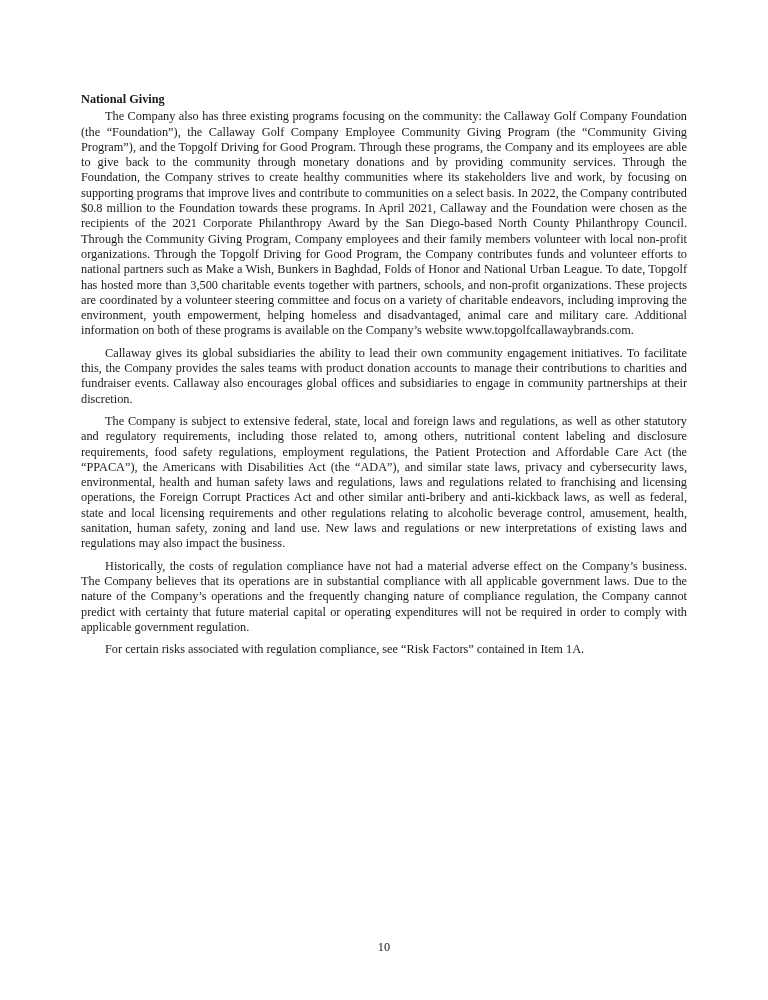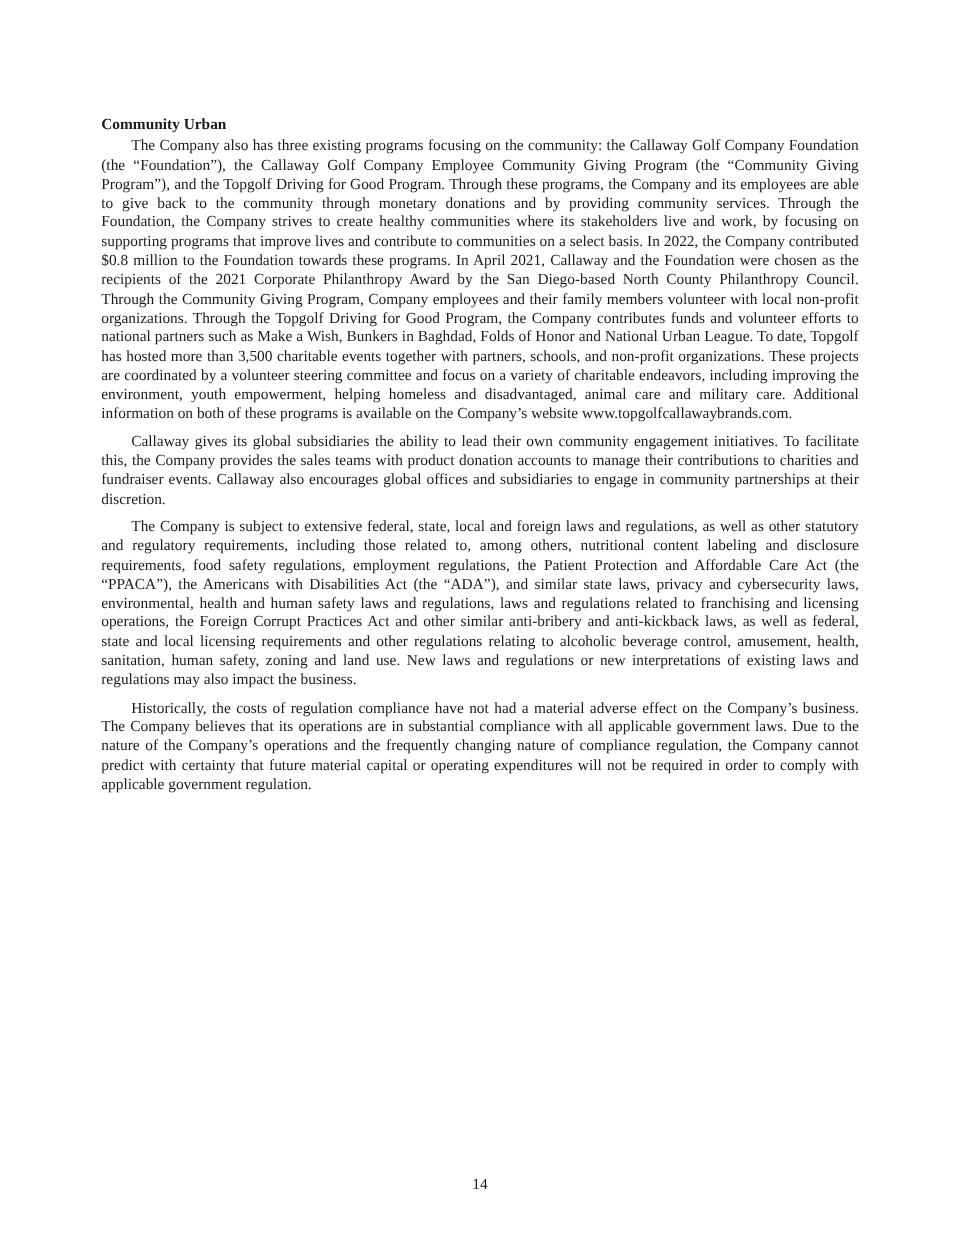--- a/index.html
+++ b/index.html
@@ -15,23 +15,24 @@
   .page-number {
     position: absolute; left: 0; width: 768px; top: 940px; text-align: center;
     font-family: "Liberation Serif", "DejaVu Serif", serif; font-size: 12.3px; color: #1a1a1a;
   }
 </style>
 </head>
 <body>
 
 <div class="page">
   <section>
-    <div class="sub-heading">Community Urban</div>
+    <div class="sub-heading">National Giving</div>
     <p class="body">The Company also has three existing programs focusing on the community: the Callaway Golf Company Foundation (the “Foundation”), the Callaway Golf Company Employee Community Giving Program (the “Community Giving Program”), and the Topgolf Driving for Good Program. Through these programs, the Company and its employees are able to give back to the community through monetary donations and by providing community services. Through the Foundation, the Company strives to create healthy communities where its stakeholders live and work, by focusing on supporting programs that improve lives and contribute to communities on a select basis. In 2022, the Company contributed $0.8 million to the Foundation towards these programs. In April 2021, Callaway and the Foundation were chosen as the recipients of the 2021 Corporate Philanthropy Award by the San Diego-based North County Philanthropy Council. Through the Community Giving Program, Company employees and their family members volunteer with local non-profit organizations. Through the Topgolf Driving for Good Program, the Company contributes funds and volunteer efforts to national partners such as Make a Wish, Bunkers in Baghdad, Folds of Honor and National Urban League. To date, Topgolf has hosted more than 3,500 charitable events together with partners, schools, and non-profit organizations. These projects are coordinated by a volunteer steering committee and focus on a variety of charitable endeavors, including improving the environment, youth empowerment, helping homeless and disadvantaged, animal care and military care. Additional information on both of these programs is available on the Company’s website www.topgolfcallawaybrands.com.</p>
     <p class="body">Callaway gives its global subsidiaries the ability to lead their own community engagement initiatives. To facilitate this, the Company provides the sales teams with product donation accounts to manage their contributions to charities and fundraiser events. Callaway also encourages global offices and subsidiaries to engage in community partnerships at their discretion.</p>
   </section>
   <section>
     <p class="body">The Company is subject to extensive federal, state, local and foreign laws and regulations, as well as other statutory and regulatory requirements, including those related to, among others, nutritional content labeling and disclosure requirements, food safety regulations, employment regulations, the Patient Protection and Affordable Care Act (the “PPACA”), the Americans with Disabilities Act (the “ADA”), and similar state laws, privacy and cybersecurity laws, environmental, health and human safety laws and regulations, laws and regulations related to franchising and licensing operations, the Foreign Corrupt Practices Act and other similar anti-bribery and anti-kickback laws, as well as federal, state and local licensing requirements and other regulations relating to alcoholic beverage control, amusement, health, sanitation, human safety, zoning and land use. New laws and regulations or new interpretations of existing laws and regulations may also impact the business.</p>
     <p class="body">Historically, the costs of regulation compliance have not had a material adverse effect on the Company’s business. The Company believes that its operations are in substantial compliance with all applicable government laws. Due to the nature of the Company’s operations and the frequently changing nature of compliance regulation, the Company cannot predict with certainty that future material capital or operating expenditures will not be required in order to comply with applicable government regulation.</p>
+    <p class="body">For certain risks associated with regulation compliance, see “Risk Factors” contained in Item 1A.</p>
   </section>
 </div>
 
-<div class="page-number">14</div>
+<div class="page-number">10</div>
 
 </body></html>

